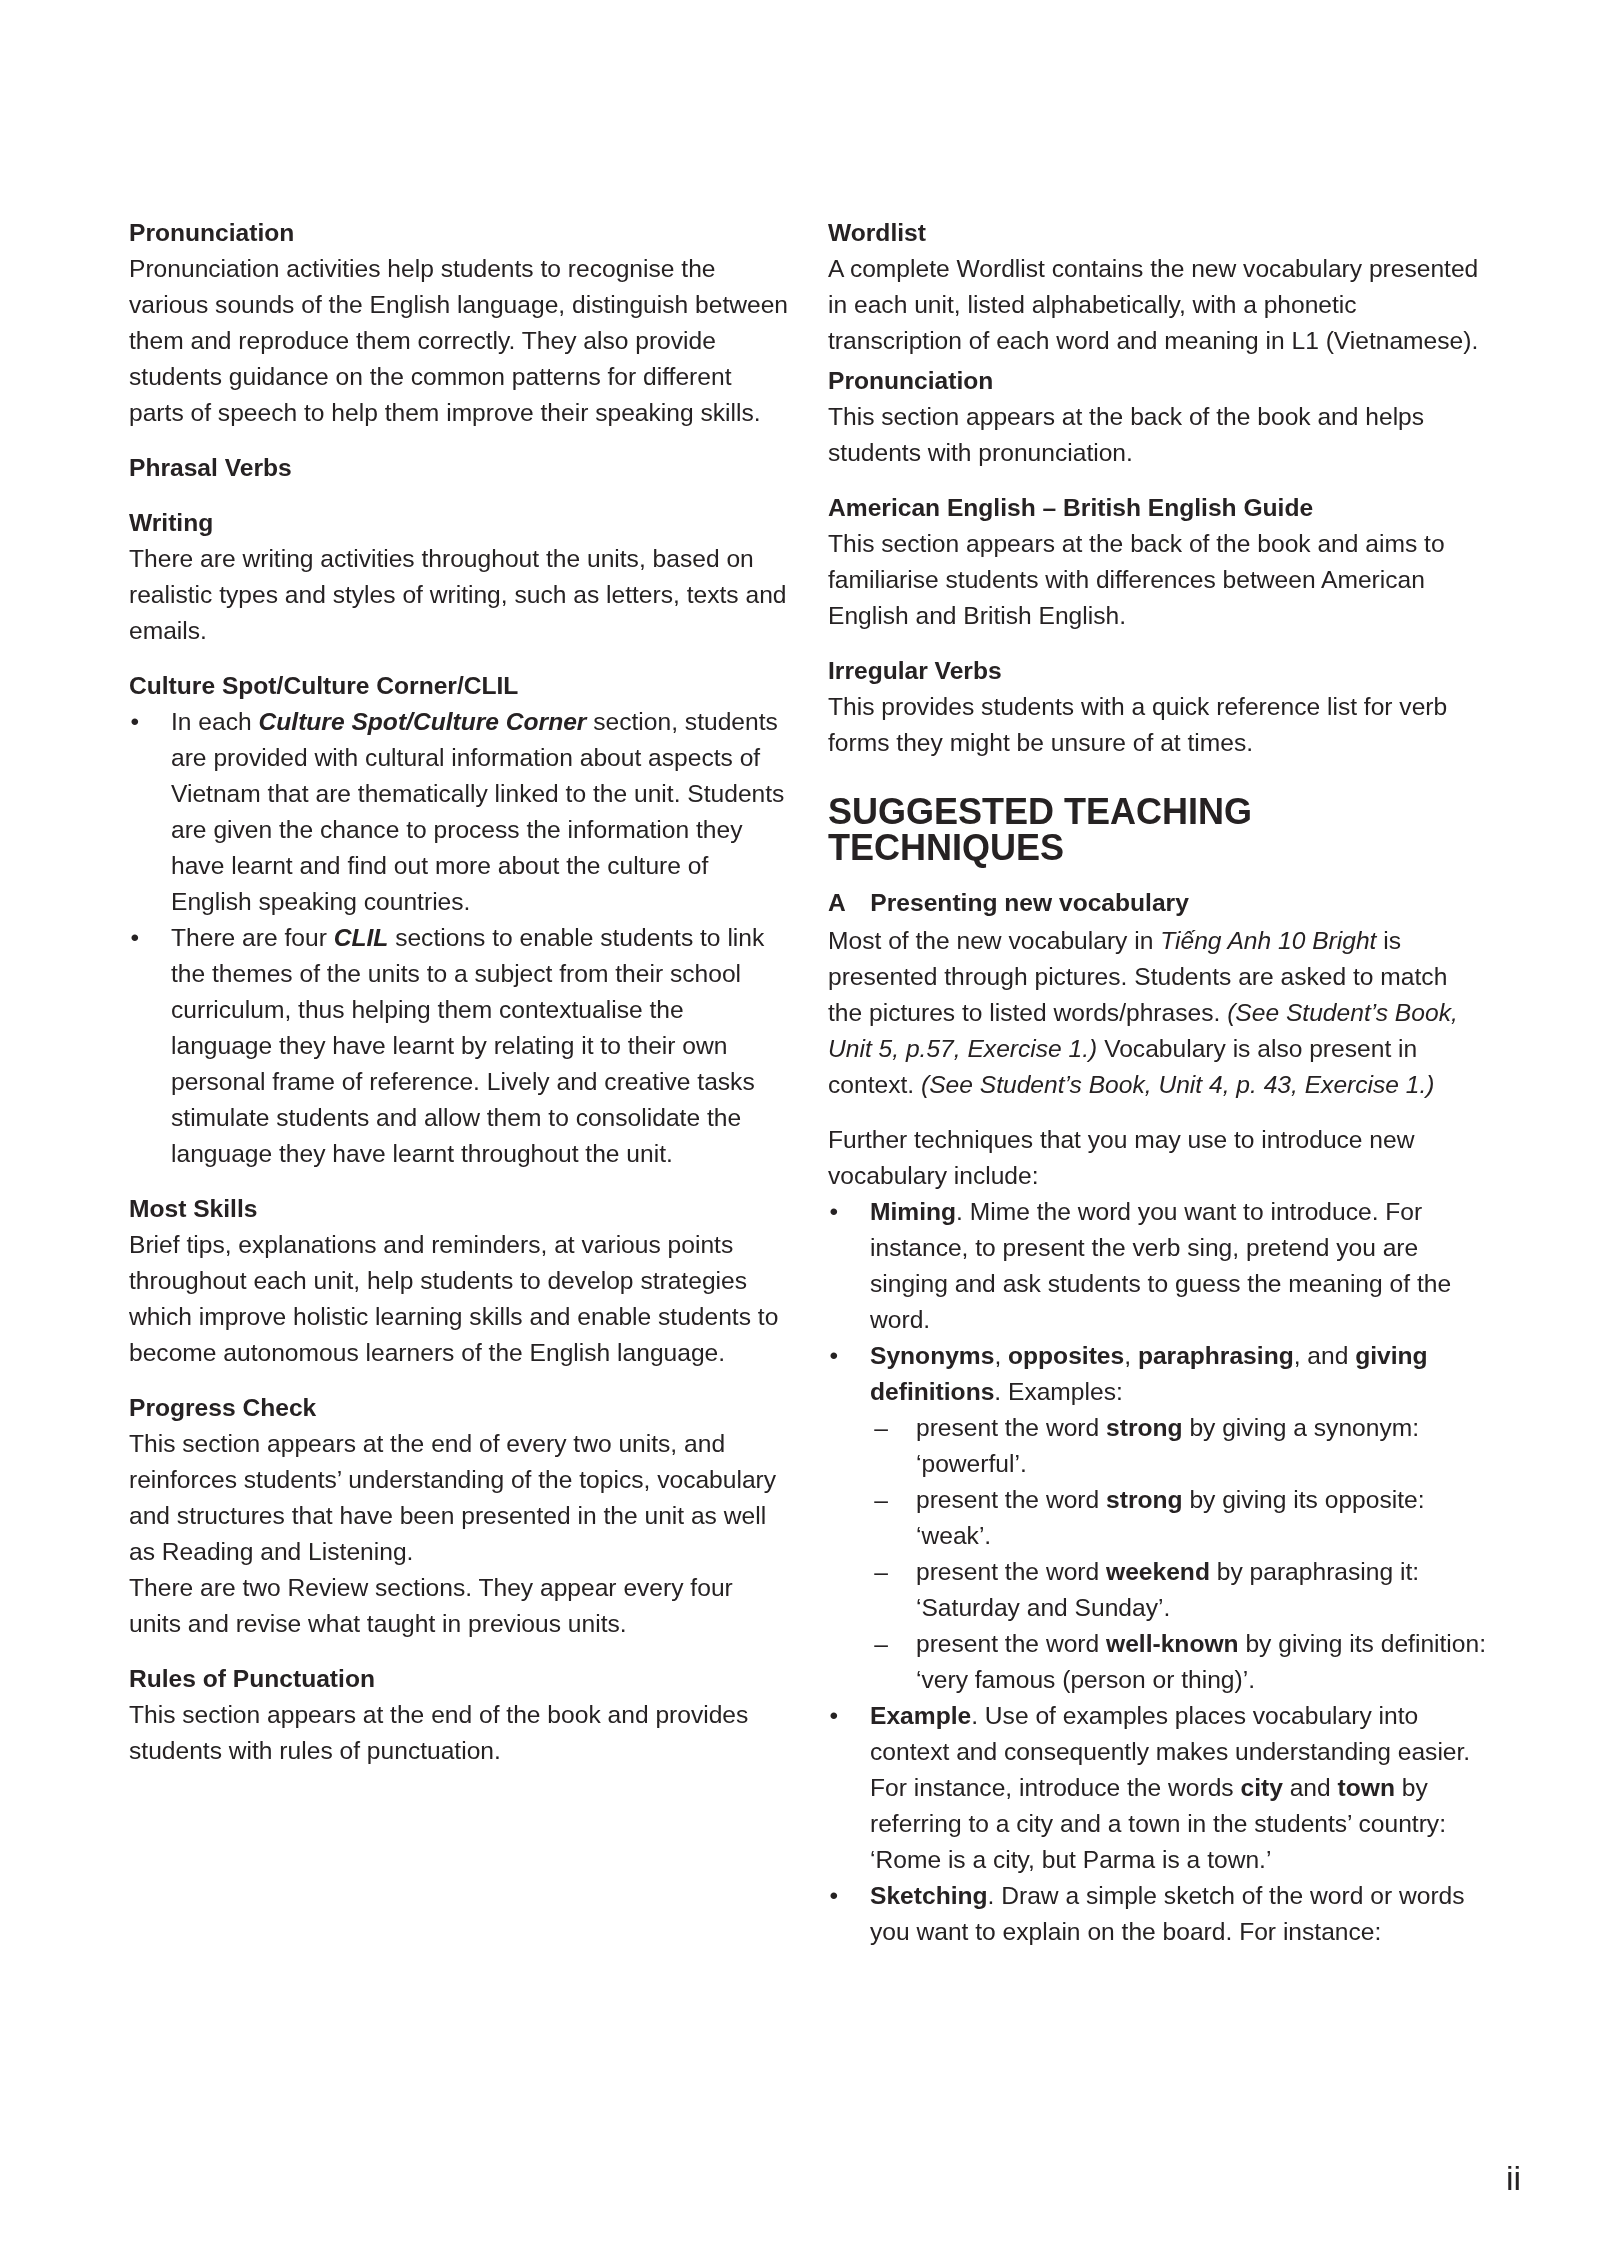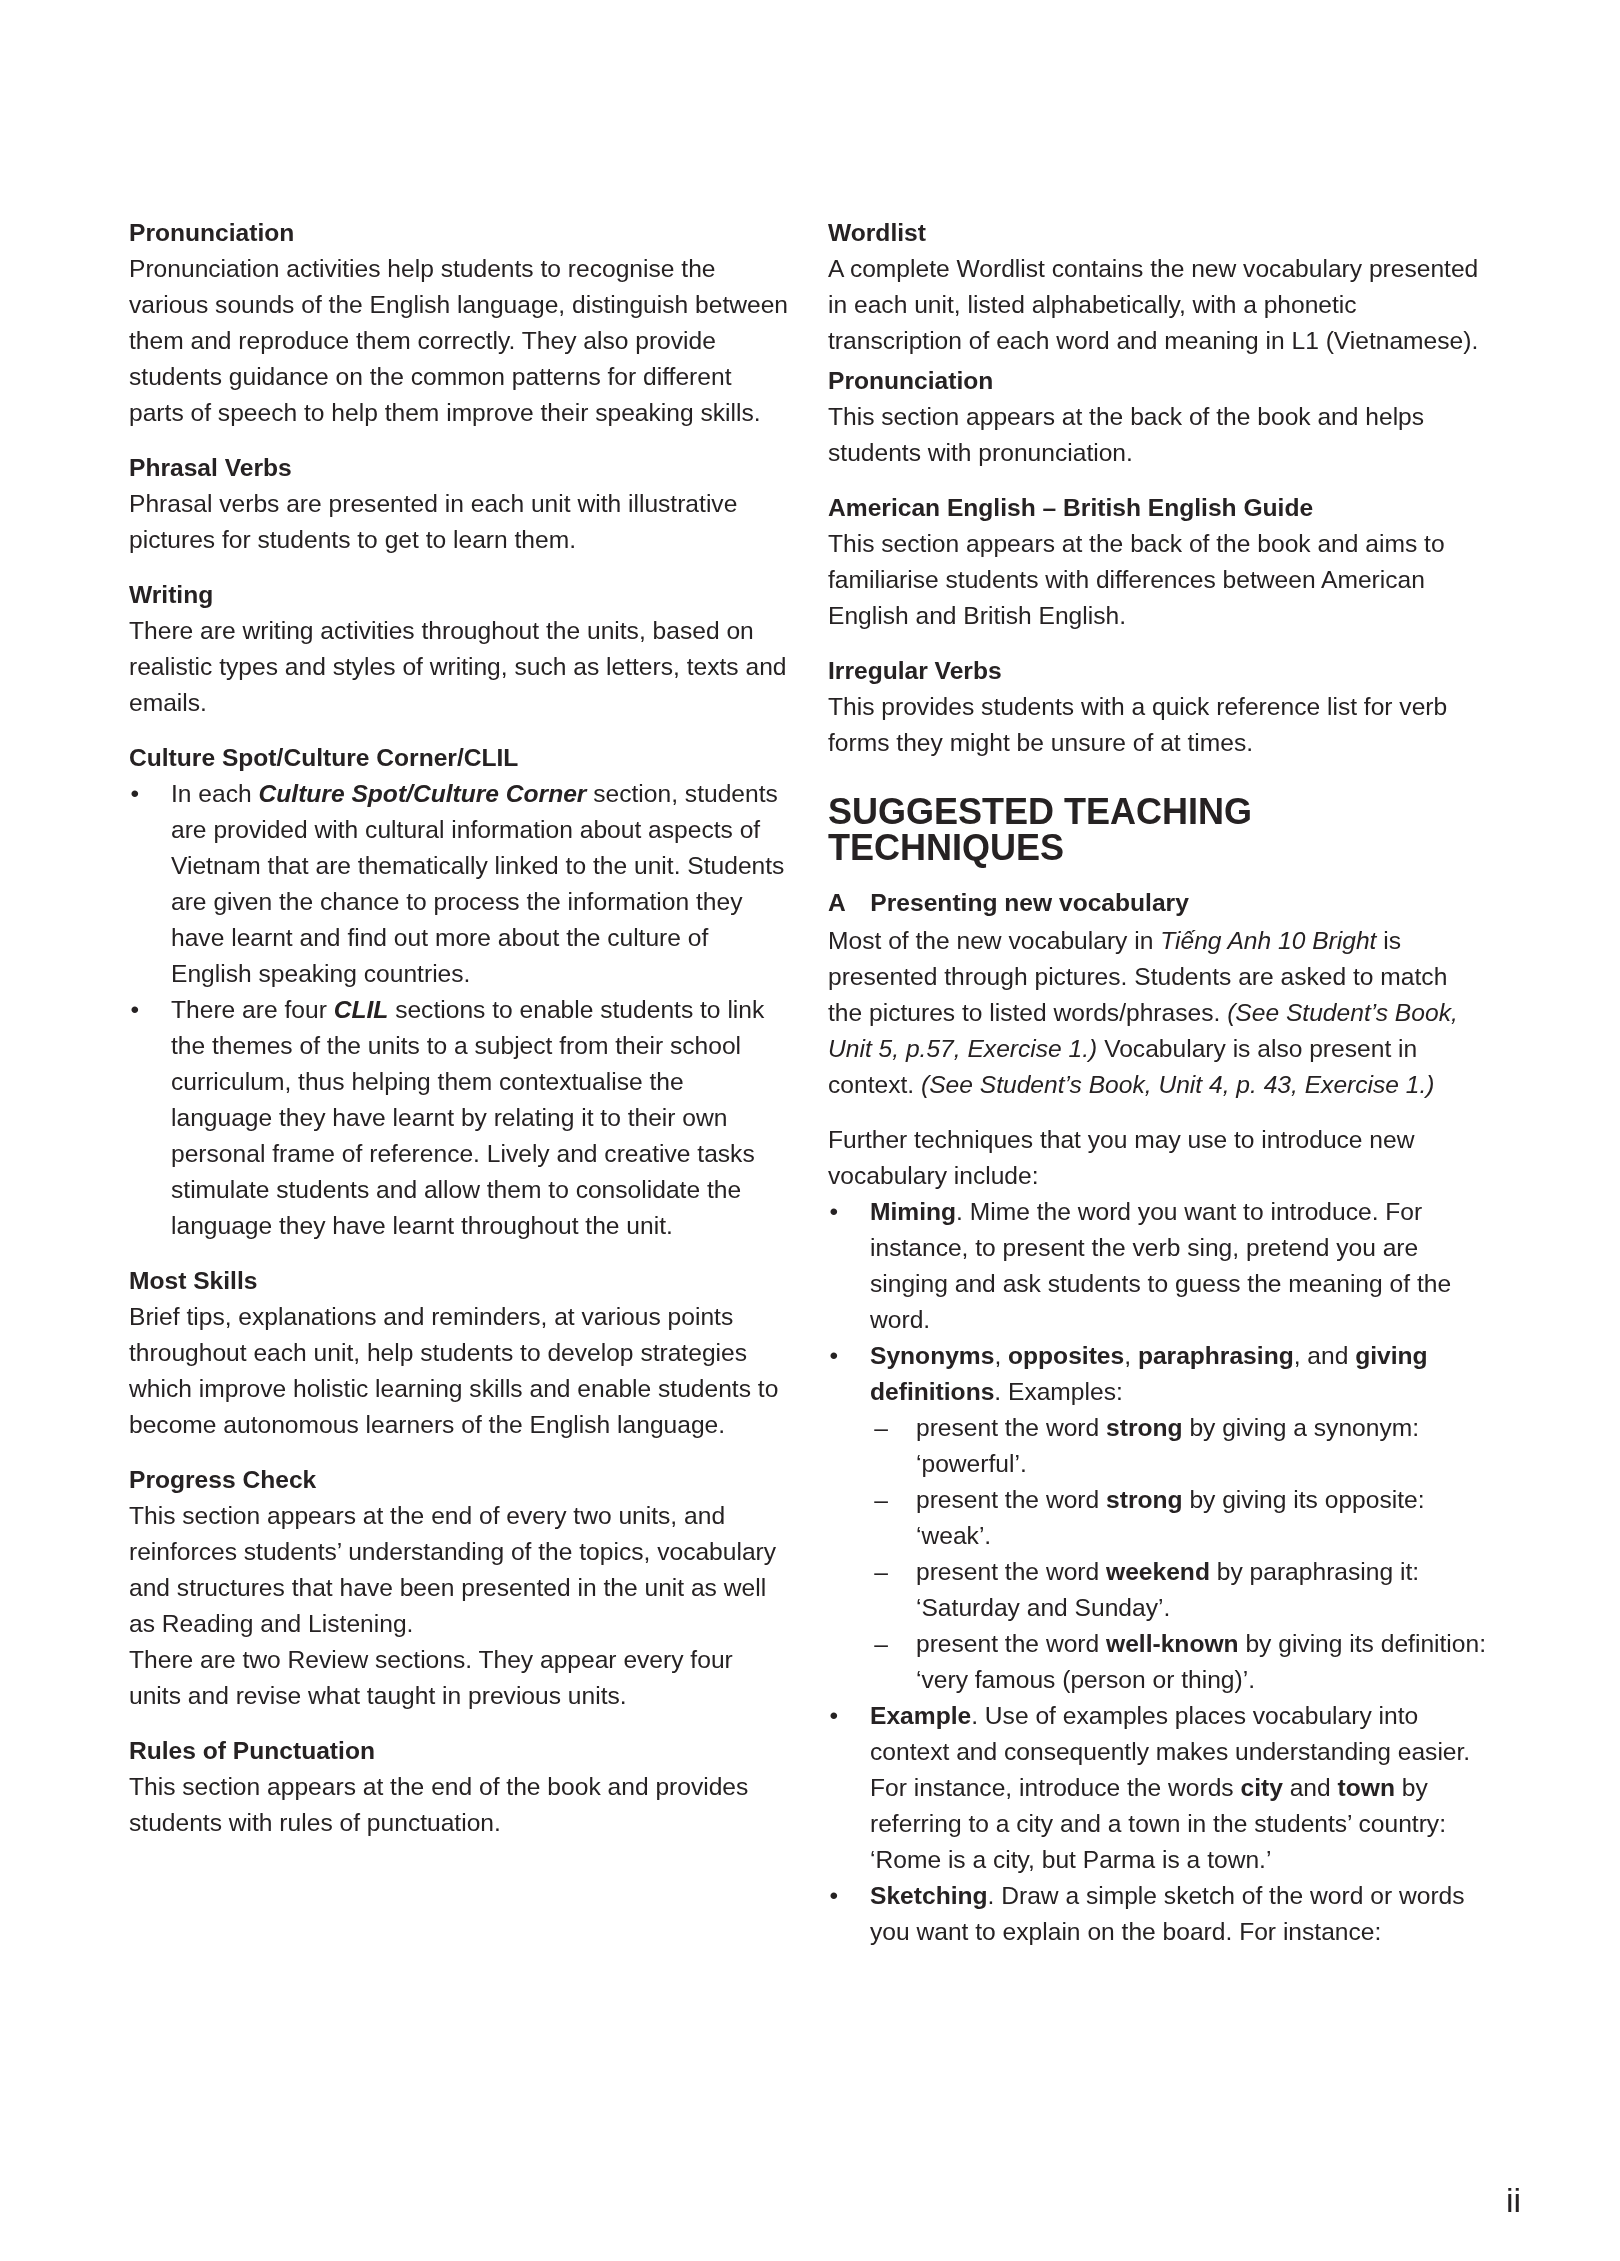--- a/index.html
+++ b/index.html
@@ -38,35 +38,34 @@
   .marker { position: absolute; left: 1.4px; top: 0; }
   ul.dash li { padding-left: 46px; }
   ul.dash .marker { left: 4.3px; }
 
   .b { font-weight: bold; text-align: center; }
   .i { font-style: italic; }
 
   .page-number {
     position: absolute;
     right: 100px;
-    bottom: 44px;
+    bottom: 66px;
     font-size: 34px;
     line-height: 1;
     color: #262223;
   }
 </style>
 </head>
 <body>
 
 <div class="page">
   <div class="col col-left">
       <h3><span>Pronunciation</span></h3>
       <p><span>Pronunciation activities help students to recognise the various sounds of the English language, distinguish between them and reproduce them correctly. They also provide students guidance on the common patterns for different parts of speech to help them improve their speaking skills.</span></p>
       <h3><span>Phrasal Verbs</span></h3>
-      <p><span>Phrasal verbs are presented in each unit with illustrative pictures for students to get to learn them.</span></p>
       <h3><span>Writing</span></h3>
       <p><span>There are writing activities throughout the units, based on realistic types and styles of writing, such as letters, texts and emails.</span></p>
       <h3><span>Culture Spot/Culture Corner/CLIL</span></h3>
       <ul>
         <li><span class="marker">•</span><span>In each </span><span class="b i">Culture Spot/Culture Corner</span><span> section, students are provided with cultural information about aspects of Vietnam that are thematically linked to the unit. Students are given the chance to process the information they have learnt and find out more about the culture of English speaking countries.</span></li>
         <li><span class="marker">•</span><span>There are four </span><span class="b i">CLIL</span><span> sections to enable students to link the themes of the units to a subject from their school curriculum, thus helping them contextualise the language they have learnt by relating it to their own personal frame of reference. Lively and creative tasks stimulate students and allow them to consolidate the language they have learnt throughout the unit.</span></li>
       </ul>
       <h3><span>Most Skills</span></h3>
       <p><span>Brief tips, explanations and reminders, at various points throughout each unit, help students to develop strategies which improve holistic learning skills and enable students to become autonomous learners of the English language.</span></p>
       <h3><span>Progress Check</span></h3>

